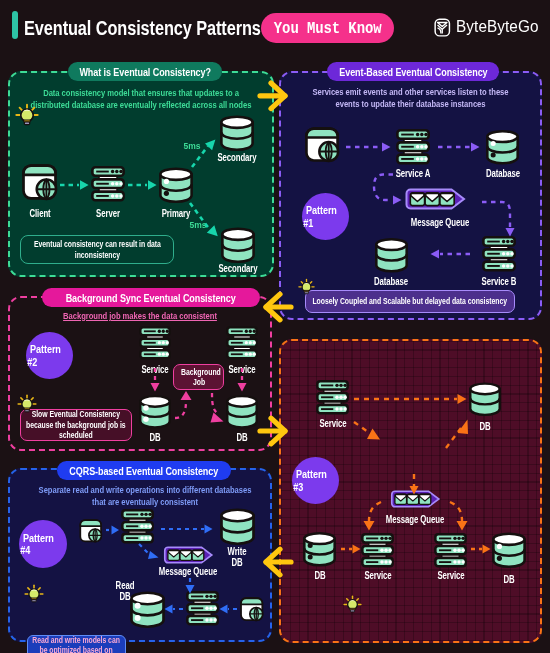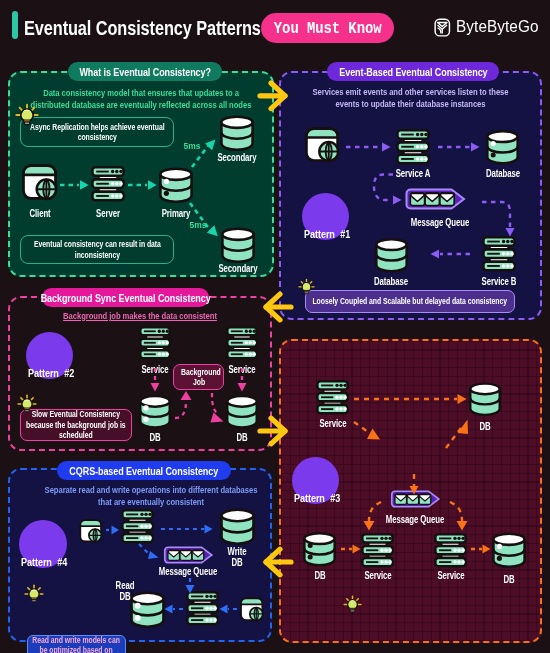--- a/index.html
+++ b/index.html
@@ -28,22 +28,22 @@
   .ptitle span{font-size:11px;font-weight:bold;color:#fff;letter-spacing:-.1px;
                display:inline-block;transform:scaleX(.82);}
   .psub{position:absolute;text-align:center;font-size:9.3px;font-weight:bold;line-height:11.8px;
         letter-spacing:-.05px;white-space:nowrap;}
   .psub>div{display:block;transform:scaleX(.82);transform-origin:center center;}
 
   .nodelabel{position:absolute;text-align:center;font-size:10px;font-weight:bold;color:#fff;
              white-space:nowrap;letter-spacing:-.1px;transform:scaleX(.78);}
   .smalllabel{position:absolute;text-align:center;font-size:8.5px;font-weight:bold;white-space:nowrap;}
 
-  .pcircle{position:absolute;border-radius:50%;display:flex;
-           align-items:flex-end;justify-content:center;}
+  .pcircle{position:absolute;border-radius:50%;display:flex;flex-direction:column;
+           align-items:flex-start;justify-content:center;}
   .pcircle b{font-size:11.5px;font-weight:bold;color:#fff;line-height:12.5px;display:block;text-align:center;
              transform:scaleX(.79);letter-spacing:-.1px;}
 
   .note{position:absolute;border-radius:8px;display:flex;align-items:center;justify-content:center;
         text-align:center;box-sizing:border-box;z-index:4;}
   .note>div{font-size:8.8px;font-weight:bold;line-height:10.5px;letter-spacing:-.05px;white-space:nowrap;
             transform:scaleX(.78);}
   .bulb{position:absolute;z-index:5;}
 
   svg{display:block;overflow:visible;}
@@ -153,26 +153,20 @@
               border:2px dashed #3ddc97;">
   </div>
   <div class="ptitle" style="left:68px;top:62px;width:154px;background:#0f7a5e;box-sizing:border-box;padding:0;">
     <span>What is Eventual Consistency?</span>
   </div>
   <div class="psub" style="left:-59px;top:88px;width:400px;color:#3ddc97;">
     <div>Data consistency model that ensures that updates to a</div>
     <div>distributed database are eventually reflected across all nodes</div>
   </div>
 
-  <div class="note" style="left:20px;top:117px;width:154px;height:30px;border:1.4px solid #2fae8c;color:#fff;">
-    <div>
-      <div>Async Replication helps achieve eventual</div>
-      <div>consistency</div>
-    </div>
-  </div>
   <span class="bulb" style="left:15px;top:103px">
     <svg width="24" height="23" viewBox="0 0 24 23">
         <use href="#sym-bulb"></use>
       </svg>
   </span>
 
   <span class="ico" style="left:22px;top:164px;--fill:#8fe3c0;--st:#15100f">
     <svg width="36" height="37" viewBox="0 0 36 37">
         <use href="#sym-client"></use>
       </svg>
@@ -319,21 +313,21 @@
       <path d="M471 549 H482" stroke-dasharray="4 4"></path>
       <path d="M482.5 544.6 L490.5 549 L482.5 553.4 Z" stroke="none"></path>
     </g>
   </svg>
 
   <div class="panel" id="p4" style="left:8px;top:468px;width:264px;height:174px;background:#141243;
               border:2px dashed #2563eb;"></div>
   <div class="ptitle" style="left:57px;top:461px;width:174px;background:#1f3cf0;box-sizing:border-box;padding:0;">
     <span>CQRS-based Eventual Consistency</span>
   </div>
-  <div class="psub" style="left:19px;top:485px;width:264px;color:#7e9bf7;">
+  <div class="psub" style="left:13px;top:485px;width:264px;color:#7e9bf7;">
     <div>Separate read and write operations into different databases</div>
     <div>that are eventually consistent</div>
   </div>
 
   <div class="pcircle" style="left:19px;top:520px;width:48px;height:48px;background:#7c3aed;">
     <b>Pattern</b>
     <b>#4</b>
   </div>
 
   <span class="ico" style="left:79px;top:519px;--fill:#8fe3c0;--st:#15100f">
@@ -417,21 +411,21 @@
       <path d="M185.5 585 L190 593.5 L194.5 585 Z" stroke="none"></path>
       <path d="M237 609 H228" stroke-dasharray="4 4"></path>
       <path d="M227.5 604.6 L219.5 609 L227.5 613.4 Z" stroke="none"></path>
       <path d="M183 609 H173" stroke-dasharray="4 4"></path>
       <path d="M172.5 604.6 L164.5 609 L172.5 613.4 Z" stroke="none"></path>
     </g>
   </svg>
 
   <div class="panel" id="p3" style="left:8px;top:296px;width:264px;height:155px;background:#1b1114;
               border:2px dashed #ef3fa0;"></div>
-  <div class="ptitle" style="left:42px;top:288px;width:167px;background:#e5189b;box-sizing:border-box;padding:0;">
+  <div class="ptitle" style="left:42px;top:288px;width:218px;background:#e5189b;box-sizing:border-box;padding:0;">
     <span>Background Sync Eventual Consistency</span>
   </div>
   <div class="psub" style="left:8px;top:311px;width:264px;color:#ef65b3;text-decoration:underline;">
     <div>Background job makes the data consistent</div>
   </div>
 
   <div class="pcircle" style="left:26px;top:332px;width:47px;height:47px;background:#7c3aed;">
     <b>Pattern</b>
     <b>#2</b>
   </div>

